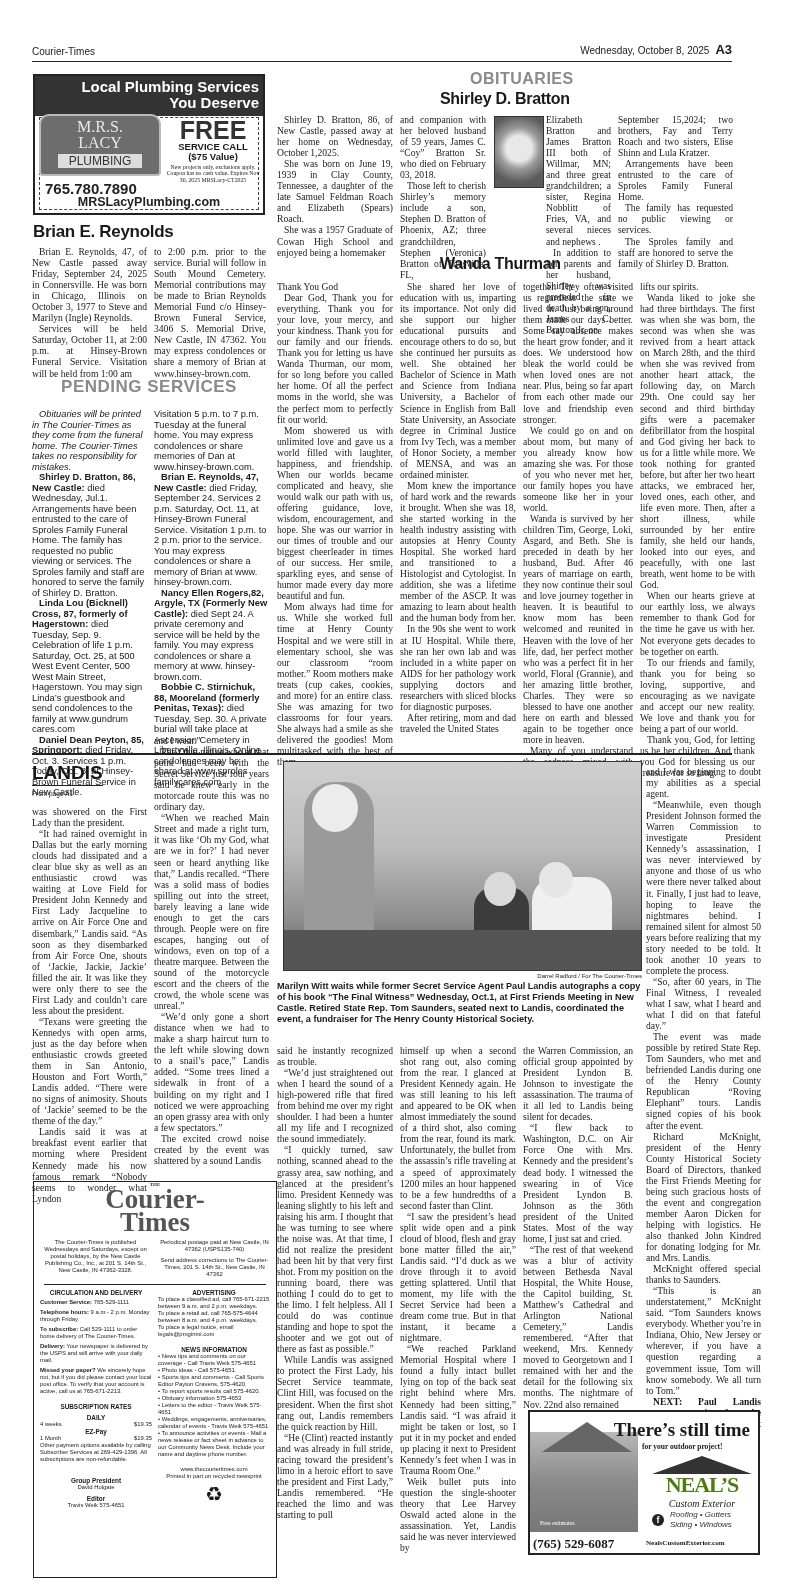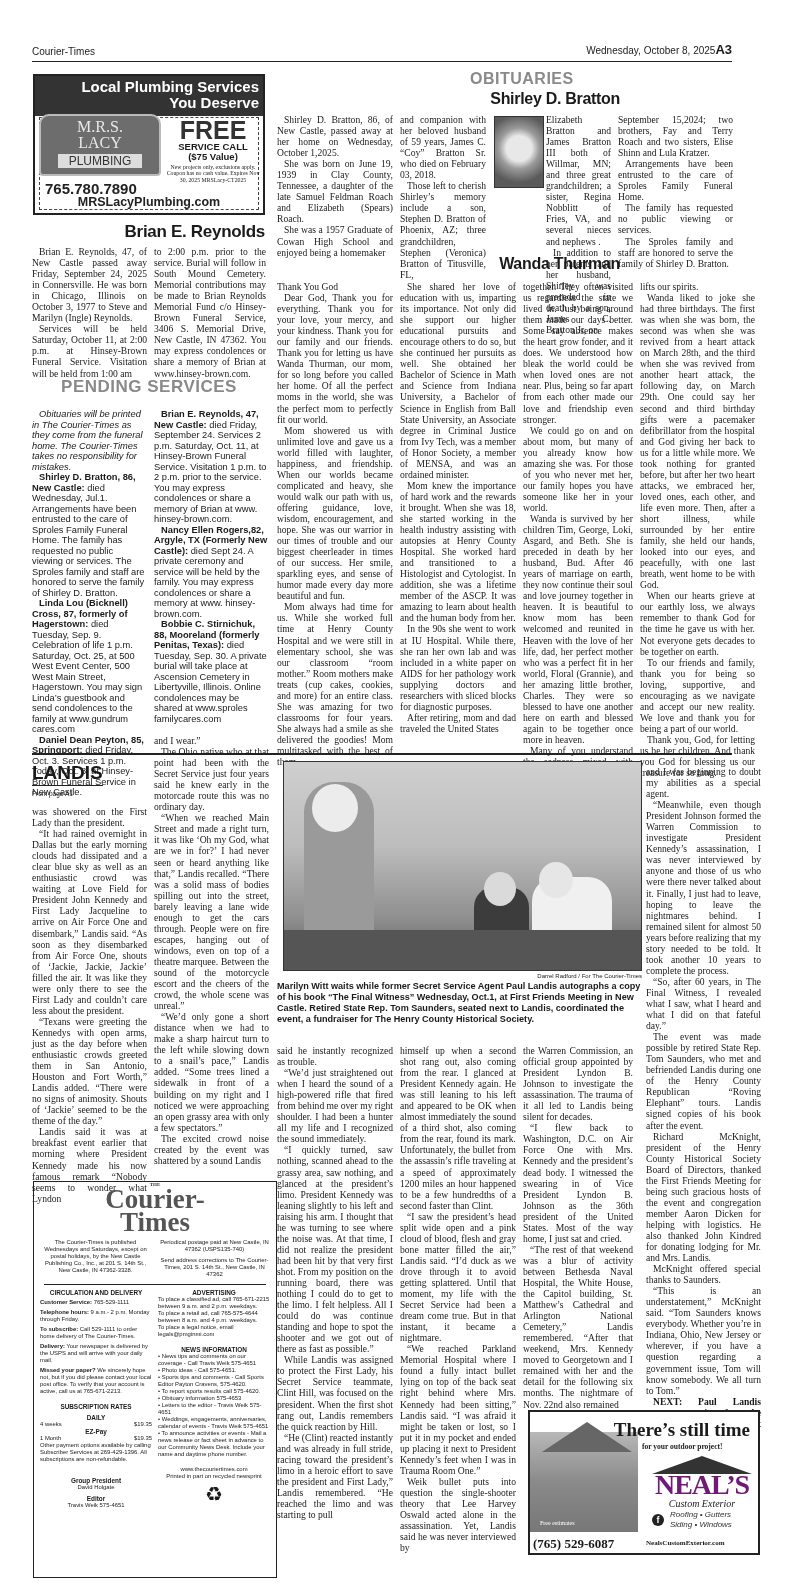--- a/index.html
+++ b/index.html
@@ -1,24 +1,24 @@
 <!DOCTYPE html>
 <html><head>
 <meta charset="utf-8">
 <style>
 *{box-sizing:border-box;margin:0;padding:0}
 body{width:792px;height:1591px;background:#fff;color:#1a1a1a;font-family:"Liberation Serif",serif;position:relative;overflow:hidden}
 .abs{position:absolute}
 .hdr{left:32px;top:40px;width:700px;height:22px;border-bottom:1.5px solid #222;font-family:"Liberation Sans",sans-serif;font-size:10px;display:flex;justify-content:space-between;align-items:flex-end;padding-bottom:4px}
-.hdr .pg{font-weight:bold;font-size:13px;}
+.hdr .pg{font-weight:bold;font-size:13px;margin-left:6px}
 .sans{font-family:"Liberation Sans",sans-serif}
 .col{font-size:9.6px;line-height:11.05px;text-align:justify;hyphens:auto}
 .col p{text-indent:7px}
 .col p.ni{text-indent:0}
-.h-name{font-family:"Liberation Sans",sans-serif;font-weight:bold;font-size:17px;text-align:right;letter-spacing:-0.3px}
+.h-name{font-family:"Liberation Sans",sans-serif;font-weight:bold;font-size:17px;text-align:left;letter-spacing:-0.3px}
 .h-sect{font-family:"Liberation Sans",sans-serif;font-weight:bold;color:#8a8a8a;font-size:17px;letter-spacing:0.5px}
 
 .ad1{left:33px;top:74px;width:232px;height:141px;border:2px solid #222;background:#fff}
 .ad1 .top{background:#333;color:#fff;font-family:"Liberation Sans",sans-serif;font-weight:bold;font-size:15px;line-height:16px;text-align:right;padding:3px 4px 0 0;height:40px}
 .ad1 .logo{position:absolute;left:4px;top:38px;width:122px;height:62px;background:#6d6d6d;border-radius:10px 10px 4px 4px;border:2px solid #bbb;color:#e8e8e8;text-align:center;font-size:16px;line-height:16px;padding-top:3px}
 .ad1 .logo .pl{background:#ddd;color:#333;font-family:"Liberation Sans",sans-serif;font-size:12px;margin:3px 17px 0;line-height:14px}
 .ad1 .coupon{position:absolute;left:4px;top:41px;right:4px;bottom:3px;border:1px dashed #444}
 .ad1 .free{position:absolute;left:130px;top:42px;width:96px;text-align:center;font-family:"Liberation Sans",sans-serif}
 .ad1 .free .f{font-size:25px;font-weight:900;line-height:24px;color:#333}
 .ad1 .free .sc{font-size:9.5px;font-weight:bold;line-height:10px}
@@ -77,20 +77,21 @@
   </div>
 
 <div class="abs h-sect" style="left:33px;top:377px;width:232px;text-align:center">PENDING SERVICES</div>
 <div class="abs pend" style="left:32px;top:409px;width:114px">
   <p style="font-style:italic">Obituaries will be printed in The Courier-Times as they come from the funeral home. The Courier-Times takes no responsibility for mistakes.</p>
   <p><b>Shirley D. Bratton, 86, New Castle:</b><span> died Wednesday, Jul.1. Arrangements have been entrusted to the care of Sproles Family Funeral Home. The family has requested no public viewing or services. The Sproles family and staff are honored to serve the family of Shirley D. Bratton.</span></p>
   <p><b>Linda Lou (Bicknell) Cross, 87, formerly of Hagerstown:</b><span> died Tuesday, Sep. 9. Celebration of life 1 p.m. Saturday, Oct. 25, at 500 West Event Center, 500 West Main Street, Hagerstown. You may sign Linda’s guestbook and send condolences to the family at www.gundrum cares.com</span></p>
   <p><b>Daniel Dean Peyton, 85, Springport:</b><span> died Friday, Oct. 3. Services 1 p.m. Today, Oct. 8, at Hinsey-Brown Funeral Service in New Castle.</span></p>
 </div>
 <div class="abs pend" style="left:154px;top:409px;width:114px">
+  <p style="text-indent:0">Visitation 5 p.m. to 7 p.m. Tuesday at the funeral home. You may express condolences or share memories of Dan at www.hinsey-brown.com.</p>
   <p><b>Brian E. Reynolds, 47, New Castle:</b><span> died Friday, September 24. Services 2 p.m. Saturday, Oct. 11, at Hinsey-Brown Funeral Service. Visitation 1 p.m. to 2 p.m. prior to the service. You may express condolences or share a memory of Brian at www. hinsey-brown.com.</span></p>
   <p><b>Nancy Ellen Rogers,82, Argyle, TX (Formerly New Castle):</b><span> died Sept 24. A private ceremony and service will be held by the family. You may express condolences or share a memory at www. hinsey-brown.com.</span></p>
   <p><b>Bobbie C. Stirnichuk, 88, Mooreland (formerly Penitas, Texas):</b><span> died Tuesday, Sep. 30. A private burial will take place at Ascension Cemetery in Libertyville, Illinois. Online condolences may be shared at www.sproles familycares.com</span></p>
 </div>
 
 <div class="abs h-sect" style="left:470px;top:70px;font-size:16px">OBITUARIES</div>
 <div class="abs h-name" style="left:440px;top:90px;width:180px;font-size:16px">Shirley D. Bratton</div>
 
 <div class="abs col" style="left:277px;top:114px;width:116px">
     <p>Shirley D. Bratton, 86, of New Castle, passed away at her home on Wednesday, October 1,2025.</p>
@@ -262,21 +263,21 @@
 </div>
 
 <div class="abs ad2">
   <div style="position:absolute;left:0;top:20px;width:108px;height:100px;background:linear-gradient(180deg,#b8b8b8,#8a8a8a 50%,#777)">
     <div style="position:absolute;left:12px;top:-10px;width:0;height:0;border-left:45px solid transparent;border-right:45px solid transparent;border-bottom:30px solid #666"></div>
     <div style="position:absolute;left:10px;bottom:6px;color:#fff;font-size:6px;font-family:'Liberation Serif',serif">Free estimates</div>
   </div>
   <div style="position:absolute;left:56px;top:8px;right:8px;text-align:right;font-family:'Liberation Serif',serif;font-weight:900;font-size:19px;line-height:20px">There’s still time</div>
   <div style="position:absolute;left:112px;top:30px;font-family:'Liberation Serif',serif;font-weight:bold;font-size:7.5px">for your outdoor project!</div>
   <div style="position:absolute;left:122px;top:44px;width:100px;height:0;border-left:50px solid transparent;border-right:50px solid transparent;border-bottom:18px solid #333"></div>
-  <div style="position:absolute;left:118px;top:60px;width:108px;text-align:center;font-family:'Liberation Serif',serif;font-weight:900;font-size:28px;line-height:26px;color:#701a75;letter-spacing:-1px">NEAL’S</div>
+  <div style="position:absolute;left:118px;top:60px;width:108px;text-align:center;font-family:'Liberation Serif',serif;font-weight:900;font-size:22px;line-height:26px;color:#4d7c0f;letter-spacing:-1px">NEAL’S</div>
   <div style="position:absolute;left:118px;top:86px;width:108px;text-align:center;font-family:'Liberation Serif',serif;font-style:italic;font-size:10px">Custom Exterior</div>
   <div style="position:absolute;left:122px;top:102px;width:12px;height:12px;border-radius:50%;background:#222;color:#fff;font-family:'Liberation Sans',sans-serif;font-weight:bold;font-size:9px;line-height:12px;text-align:center">f</div>
   <div style="position:absolute;left:140px;top:98px;font-family:'Liberation Sans',sans-serif;font-style:italic;font-size:8px;line-height:10px;color:#333">
       <div>Roofing • Gutters</div>
       <div>Siding • Windows</div>
     </div>
   <div style="position:absolute;left:3px;top:124px;font-family:'Liberation Serif',serif;font-weight:bold;font-size:13px">(765) 529-6087</div>
   <div style="position:absolute;left:116px;top:127px;font-family:'Liberation Serif',serif;font-weight:bold;font-size:7px">NealsCustomExterior.com</div>
 </div>
 

